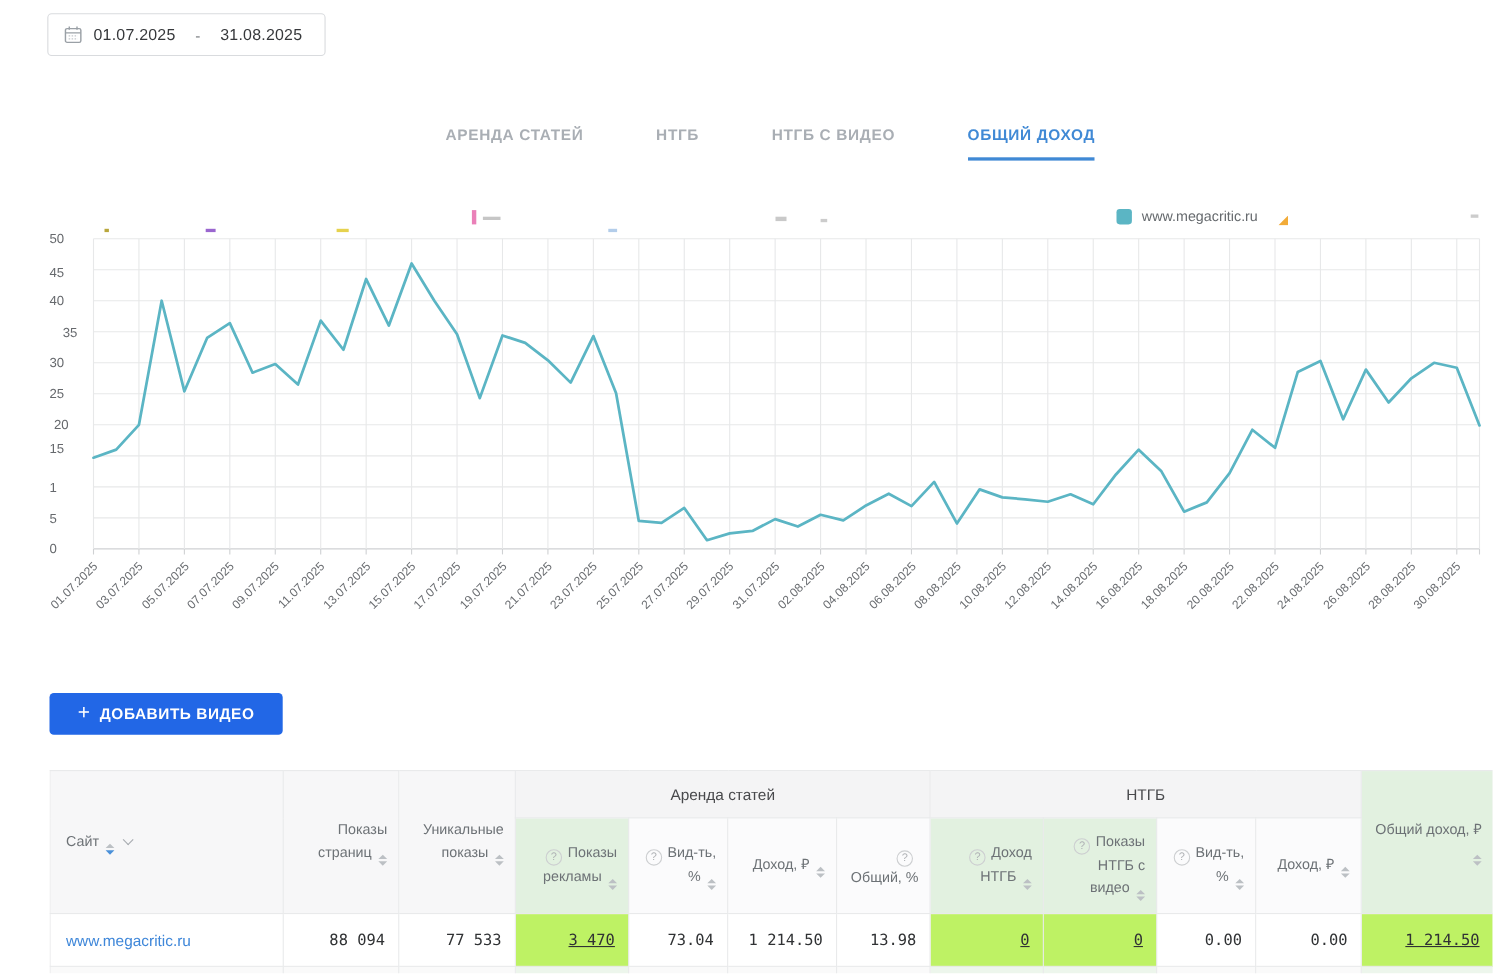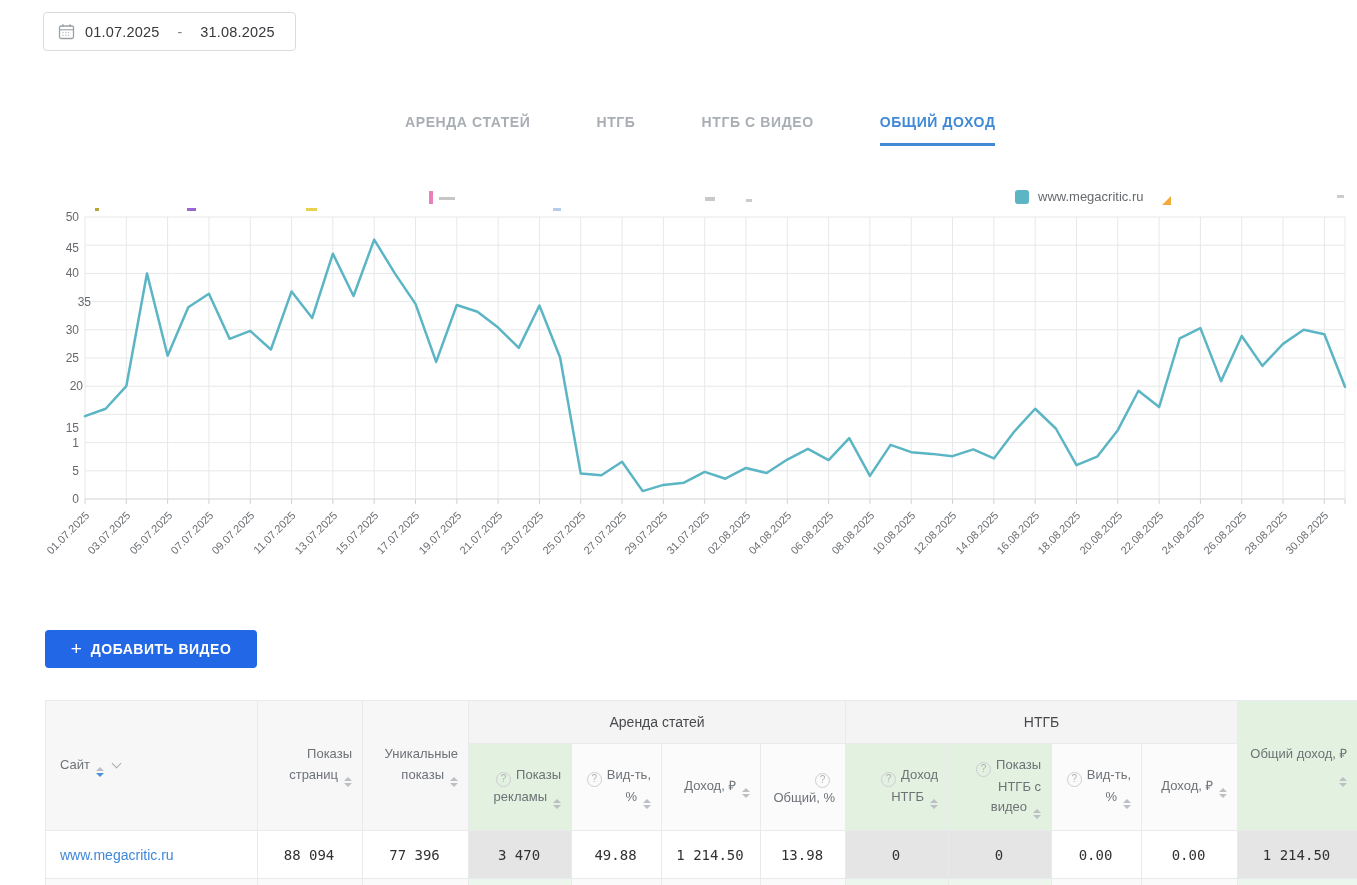--- a/index.html
+++ b/index.html
@@ -20,21 +20,21 @@
   .tab { font-size:14px; font-weight:600; letter-spacing:.6px; color:#a9aeb4;
     padding-bottom:13px; border-bottom:3px solid transparent; cursor:pointer; white-space:nowrap; }
   .tab.active { color:#4089d5; border-bottom-color:#4089d5; }
 
   
   .chart { position:absolute; left:45px; top:185px; width:1312px; height:405px; }
   .chart svg { position:absolute; left:0; top:0; }
   .legend { position:absolute; left:970px; top:4px; display:flex; align-items:center; gap:9px; cursor:pointer; }
   .legend-swatch { width:14px; height:14px; border-radius:3px; background:#5bb5c4; }
   .legend-label { font-size:13px; color:#666a6e; }
-  .y-label { position:absolute; width:34px; text-align:right; font-size:12px; color:#66696d; }
+  .y-label { position:absolute; width:34px; font-size:12px; color:#66696d; }
   .x-label { position:absolute; font-size:11px; color:#6a6d71; white-space:nowrap;
     transform:rotate(-45deg); transform-origin:100% 0; }
   .fragment { position:absolute; }
   .fragment.triangle { clip-path:polygon(100% 0, 100% 100%, 0 100%); }
 
   
   .add-btn { position:absolute; left:45px; top:630px; width:212px; height:38px;
     background:#2267e6; color:#fff; border:none; border-radius:4px; display:flex;
     align-items:center; justify-content:center; gap:9px; cursor:pointer; }
   .add-btn .plus { font-size:19px; font-weight:400; line-height:1; margin-top:-2px; }
@@ -44,23 +44,23 @@
   .table-wrap { position:absolute; left:45px; top:700px; width:1312px; height:185px; overflow:hidden; }
   table { width:1312px; border-collapse:collapse; table-layout:fixed; }
   th, td { border:1px solid #e9eaeb; }
   th { font-weight:400; font-size:13px; color:#6d7276; }
   .group-cell { height:43px; background:#f4f4f5; text-align:center; font-size:14px; color:#48494c; }
   .sub { height:87px; background:#fbfbfc; text-align:right; padding:6px 10px; line-height:1.55; vertical-align:middle; }
   .span2 { background:#f7f7f8; text-align:right; padding:6px 10px; line-height:1.55; }
   .site-head { text-align:left; padding-left:14px; background:#f7f7f8; }
   .green-h { background:#e2f1e0 !important; }
   .data-row td { height:48px; background:#fff; font-family:"DejaVu Sans Mono", monospace;
-    font-size:14px; color:#303234; text-align:center; padding:0 12px 0 10px; }
+    font-size:14px; color:#303234; text-align:right; padding:0 12px 0 10px; }
   .data-row td.site-cell { font-family:"Liberation Sans", sans-serif; text-align:left; padding-left:14px; }
-  .data-row td.green-c { background:#e5e5e5; }
+  .data-row td.green-c { background:#bef264;text-decoration:underline; }
   .site-link { color:#3f87d9; text-decoration:none; font-size:14px; cursor:pointer; }
   .partial-row td { height:8px; background:#fafafa; border-top:1px solid #dcdddd; }
   .partial-row td.green-c { background:#edf6ec; }
 
   
   .help-icon { display:inline-flex; width:15px; height:15px; border:1px solid #cdcfd1;
     border-radius:50%; color:#aeb1b4; font-size:10px; align-items:center; justify-content:center;
     margin-right:5px; vertical-align:-3px; cursor:pointer; }
   .sort-icon { display:inline-flex; flex-direction:column; gap:2px; margin-left:6px;
     vertical-align:-2px; cursor:pointer; }
@@ -177,21 +177,21 @@
         <line x1="1279.344262295082" y1="32" x2="1279.344262295082" y2="314" stroke="#e7e8e9" stroke-width="1"></line>
         <line x1="1279.344262295082" y1="314" x2="1279.344262295082" y2="319" stroke="#cfd1d3" stroke-width="1"></line>
         <line x1="1300" y1="32" x2="1300" y2="314" stroke="#e7e8e9" stroke-width="1"></line>
         <line x1="1300" y1="314" x2="1300" y2="319" stroke="#cfd1d3" stroke-width="1"></line>
         <polyline points="40,231.09199999999998 60.65573770491803,223.76 81.31147540983606,201.2 101.96721311475409,88.39999999999998 122.62295081967213,170.744 143.27868852459017,122.23999999999998 163.93442622950818,108.70400000000001 184.59016393442624,153.824 205.24590163934425,145.928 225.9016393442623,164.54 246.55737704918033,106.44800000000001 267.21311475409834,132.956 287.86885245901635,68.66 308.5245901639344,110.96000000000001 329.1803278688525,54.55999999999999 349.8360655737705,88.39999999999998 370.4918032786885,118.85599999999998 391.1475409836066,176.948 411.8032786885246,119.98400000000001 432.4590163934426,126.752 453.11475409836066,142.544 473.7704918032787,162.84799999999998 494.42622950819674,120.54800000000002 515.0819672131147,172.436 535.7377049180327,288.62 556.3934426229508,290.312 577.0491803278688,276.776 597.7049180327868,306.104 618.360655737705,299.9 639.016393442623,297.644 659.672131147541,286.928 680.327868852459,293.69599999999997 700.983606557377,282.98 721.639344262295,288.056 742.2950819672132,274.52 762.9508196721312,263.804 783.6065573770492,275.084 804.2622950819672,253.08800000000002 824.9180327868852,290.87600000000003 845.5737704918033,259.856 866.2295081967213,267.188 886.8852459016393,268.88 907.5409836065573,271.13599999999997 928.1967213114754,264.368 948.8524590163935,273.392 969.5081967213115,246.32 990.1639344262295,223.76 1010.8196721311475,243.5 1031.4754098360654,280.15999999999997 1052.1311475409836,271.7 1072.7868852459017,245.192 1093.4426229508197,205.712 1114.0983606557377,222.06799999999998 1134.7540983606557,153.26000000000002 1155.4098360655737,143.108 1176.0655737704917,196.12400000000002 1196.72131147541,151.00400000000002 1217.377049180328,180.89600000000002 1238.032786885246,158.89999999999998 1258.688524590164,144.8 1279.344262295082,149.312 1300,201.76400000000004" fill="none" stroke="#5bb5c4" stroke-width="2.5" stroke-linejoin="round" stroke-linecap="round"></polyline>
       </svg>
     <div id="y-axis">
         <div class="y-label" style="left: 0px; top: 307px;">0</div>
         <div class="y-label" style="left: 0px; top: 278.8px;">5</div>
         <div class="y-label" style="left: 0px; top: 250.6px;">1</div>
-        <div class="y-label" style="left: 0px; top: 236px;">15</div>
+        <div class="y-label" style="left: 0px; top: 216px;">15</div>
         <div class="y-label" style="left: 4px; top: 194.2px;">20</div>
         <div class="y-label" style="left: 0px; top: 166px;">25</div>
         <div class="y-label" style="left: 0px; top: 137.8px;">30</div>
         <div class="y-label" style="left: 12px; top: 109.6px;">35</div>
         <div class="y-label" style="left: 0px; top: 81.4px;">40</div>
         <div class="y-label" style="left: 0px; top: 56px;">45</div>
         <div class="y-label" style="left: 0px; top: 25px;">50</div>
       </div>
     <div id="x-axis">
         <div class="x-label" style="right: 1274px; top: 324px;">01.07.2025</div>
@@ -337,23 +337,23 @@
         <th class="sub">
           <span>Доход, ₽</span><span class="sort-icon">
                 <i class="tri-up"></i>
                 <i class="tri-down"></i>
               </span>
         </th>
       </tr>
       <tr class="data-row">
         <td class="site-cell"><a class="site-link">www.megacritic.ru</a></td>
         <td>88 094</td>
-        <td>77 396</td>
+        <td>77 533</td>
         <td class="green-c">3 470</td>
-        <td>49.88</td>
+        <td>73.04</td>
         <td>1 214.50</td>
         <td>13.98</td>
         <td class="green-c">0</td>
         <td class="green-c">0</td>
         <td>0.00</td>
         <td>0.00</td>
         <td class="green-c">1 214.50</td>
       </tr>
       <tr class="partial-row">
         <td></td>

